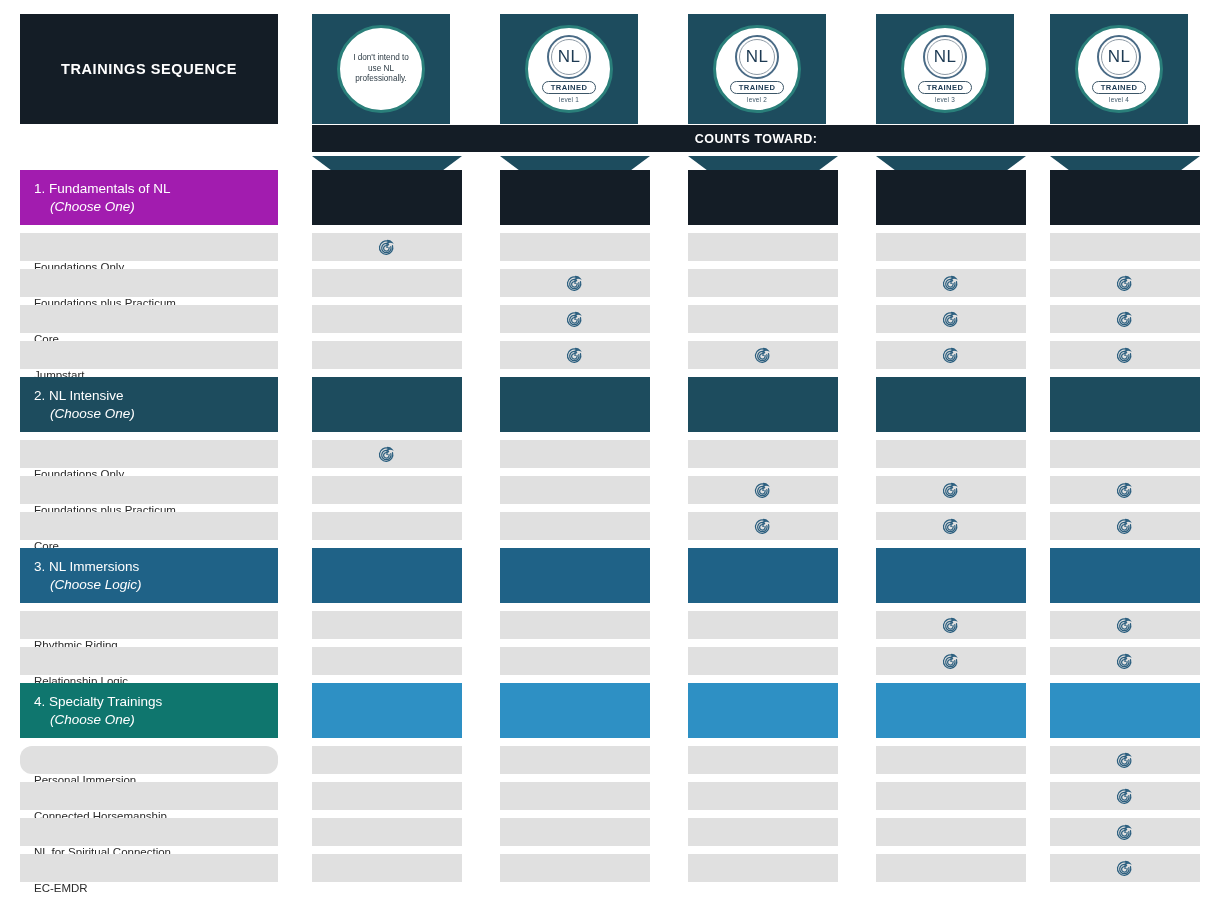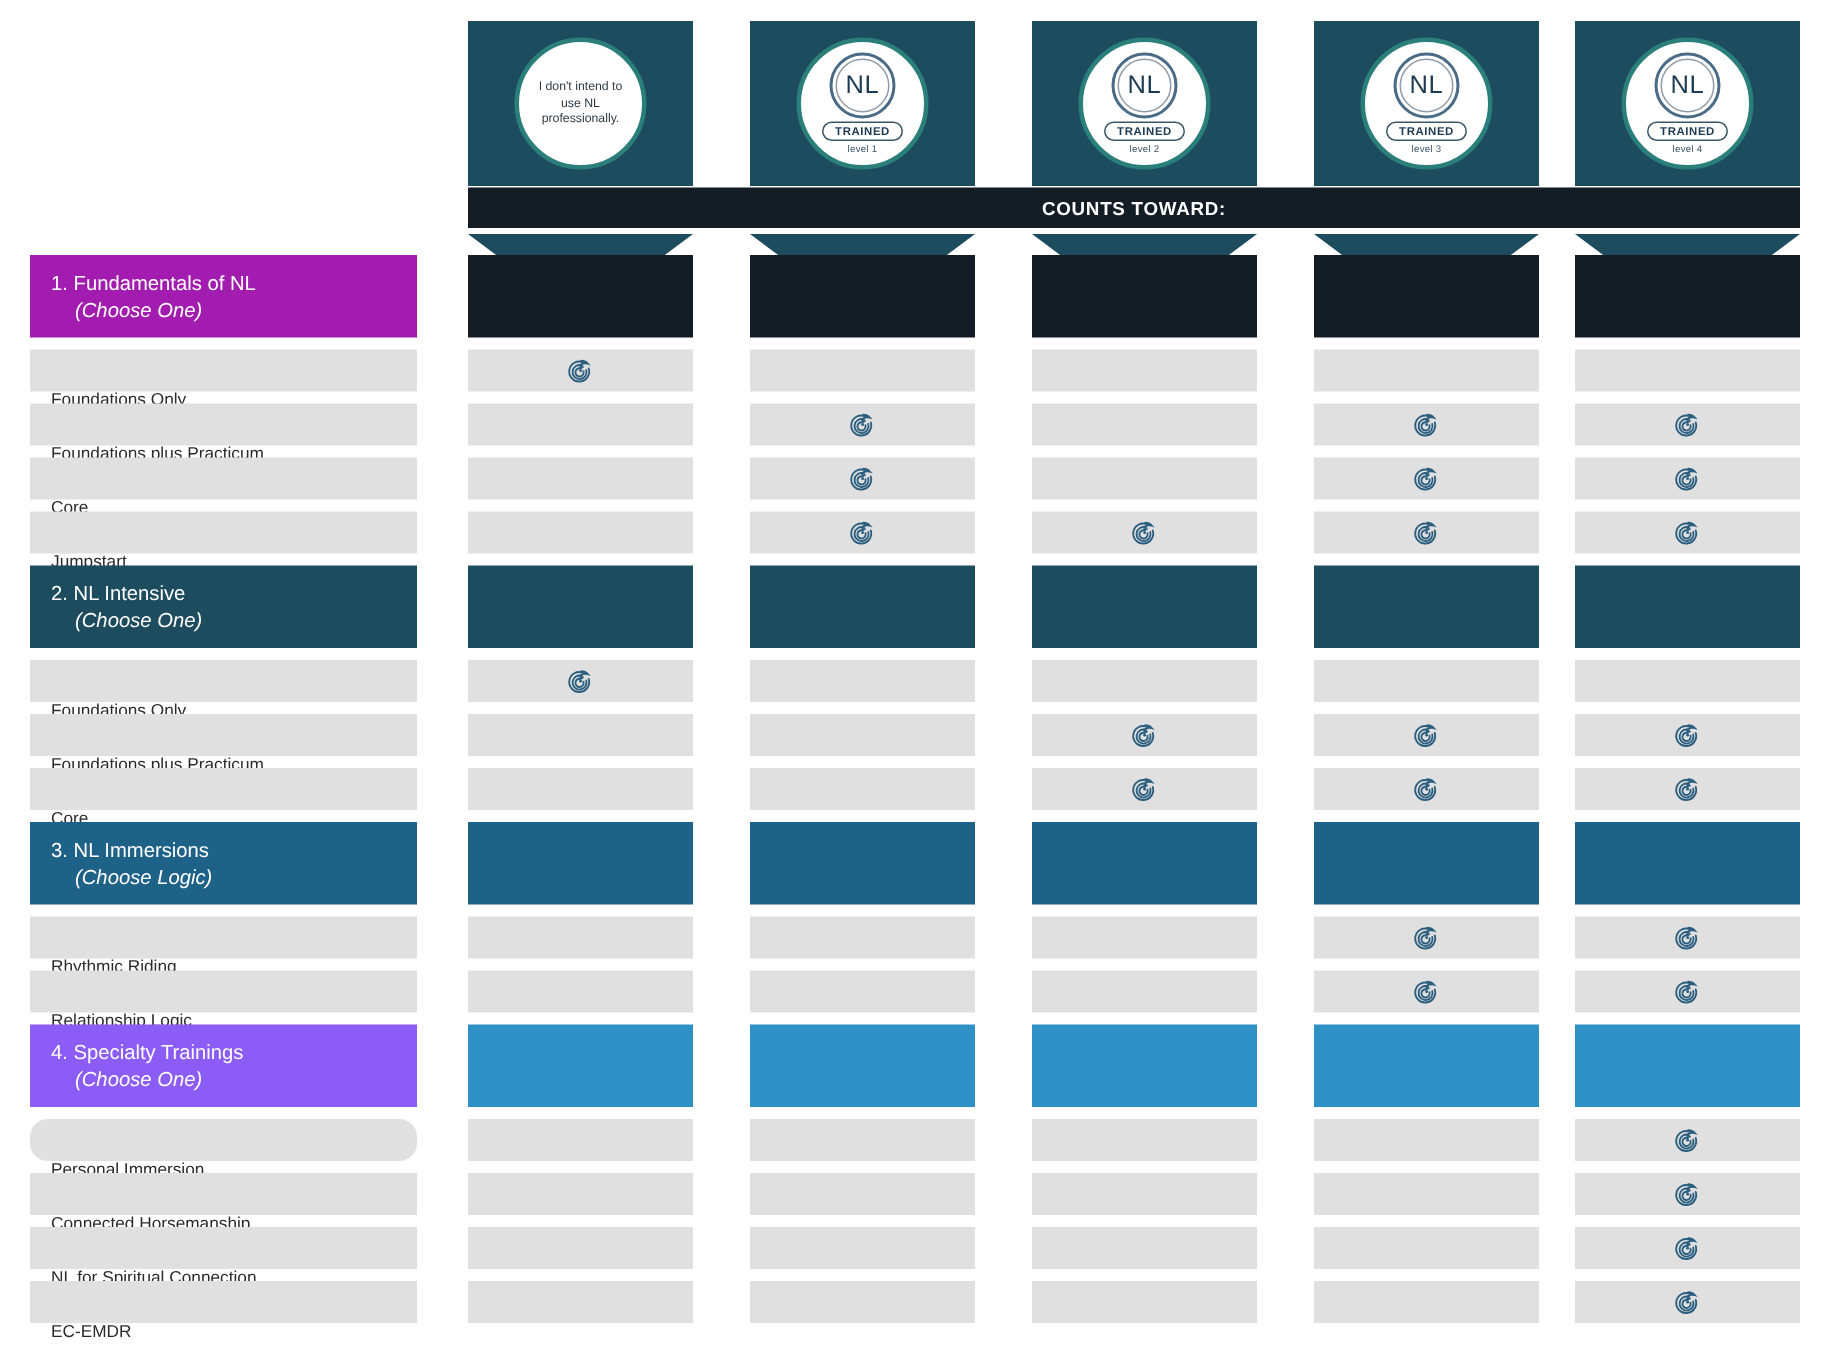--- a/index.html
+++ b/index.html
@@ -20,21 +20,21 @@
     background:#141d26;
     display:flex;align-items:center;justify-content:center;
     text-align:center;
   }
   .title-block span{
     color:#ffffff;font-weight:bold;font-size:14.5px;letter-spacing:.6px;
   }
 
   
   .badge-card{
-    top:14px;width:150px;height:110px;
+    top:14px;width:138px;height:110px;
     background:#1d4c5e;
     display:flex;align-items:center;justify-content:center;
   }
   .badge-circle{
     width:88px;height:88px;border-radius:50%;
     background:#ffffff;
     border:3px solid #2a7f7a;
     display:flex;flex-direction:column;align-items:center;justify-content:center;
     box-sizing:border-box;
   }
@@ -102,20 +102,23 @@
     width:150px;height:28px;background:#e0e0e0;
     display:flex;align-items:center;justify-content:center;
   }
   .mark{width:20px;height:20px;display:block;}
 </style>
 </head>
 <body>
 
 <div class="sheet">
 
+  <div class="abs title-block">
+    <span>TRAININGS SEQUENCE</span>
+  </div>
 
   <div id="badge-row">
       <div class="abs badge-card" style="left: 312px;">
         <div class="badge-circle">
           <div class="plain-text">I don't intend to use NL professionally.</div>
         </div>
       </div>
       <div class="abs badge-card" style="left: 500px;">
         <div class="badge-circle">
           <div class="nl-ring">
@@ -496,21 +499,21 @@
         <svg class="mark" viewBox="0 0 24 24">
     <g fill="none" stroke="#2c5f7f" stroke-width="1.5" stroke-linecap="round">
       <path d="M18.6 10.4a8 8 0 1 1-4.6-5.0"></path>
       <path d="M16.6 11.6a5.6 5.6 0 1 1-3.4-3.6"></path>
       <path d="M14.4 12.6a3.3 3.3 0 1 1-2.1-2.2"></path>
     </g>
     <path d="M12.6 4.2c2.0 0 4.0 .9 5.2 2.3-1.7-.5-3.6-.4-5.0 .5-.9 .6-1.2 1.5-.7 2.1 .4 .5 1.2 .5 1.8 .1" fill="none" stroke="#2c5f7f" stroke-width="1.6" stroke-linecap="round"></path>
     <circle cx="12.1" cy="12.1" r="1.15" fill="#2c5f7f"></circle>
   </svg>
       </div>
-      <div class="abs sec-label" style="left: 20px; top: 683px; height: 55px; background: #8b5cf6;">
+      <div class="abs sec-label" style="left: 20px; top: 683px; height: 55px; background: #0f766e;">
         <span>4. Specialty Trainings<span class="l2">(Choose One)</span></span>
       </div>
       <div class="abs sec-cell" style="left: 312px; top: 683px; height: 55px; background: rgb(46, 144, 196);"></div>
       <div class="abs sec-cell" style="left: 500px; top: 683px; height: 55px; background: rgb(46, 144, 196);"></div>
       <div class="abs sec-cell" style="left: 688px; top: 683px; height: 55px; background: rgb(46, 144, 196);"></div>
       <div class="abs sec-cell" style="left: 876px; top: 683px; height: 55px; background: rgb(46, 144, 196);"></div>
       <div class="abs sec-cell" style="left: 1050px; top: 683px; height: 55px; background: rgb(46, 144, 196);"></div>
       <div class="abs item-label" style="top: 746px; border-radius: 12px;">
         <span>Personal Immersion</span>
       </div>

